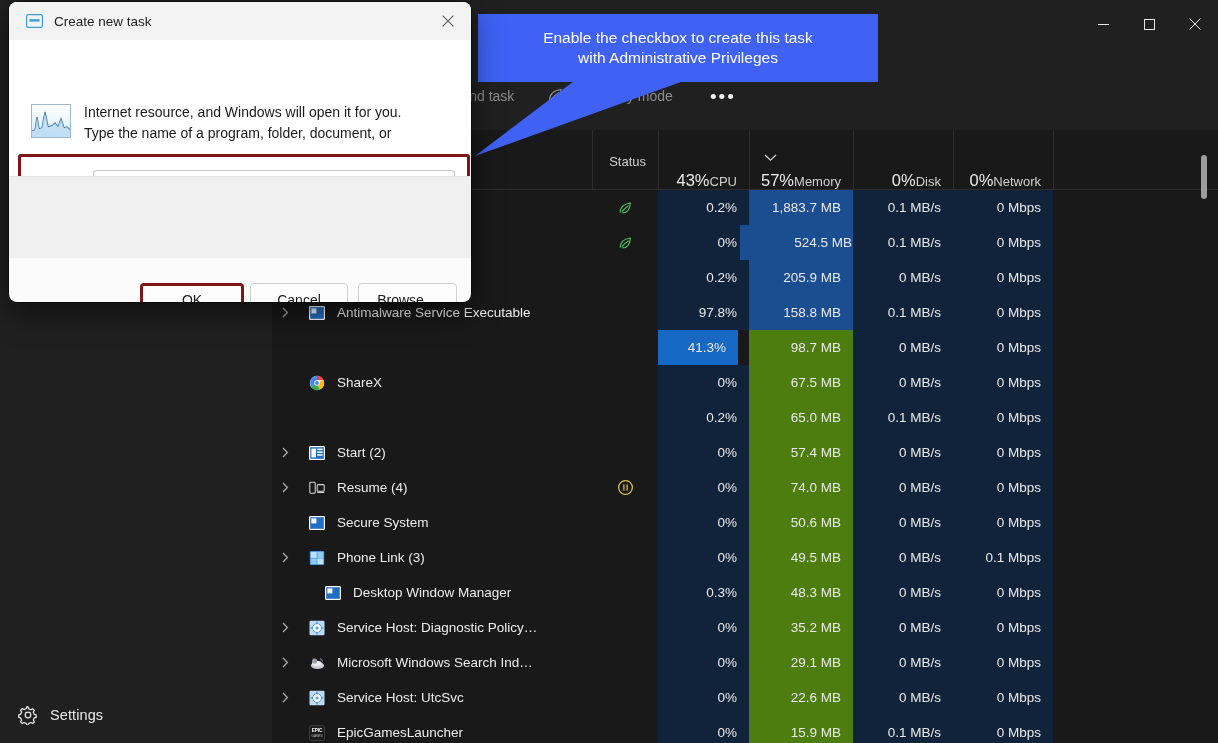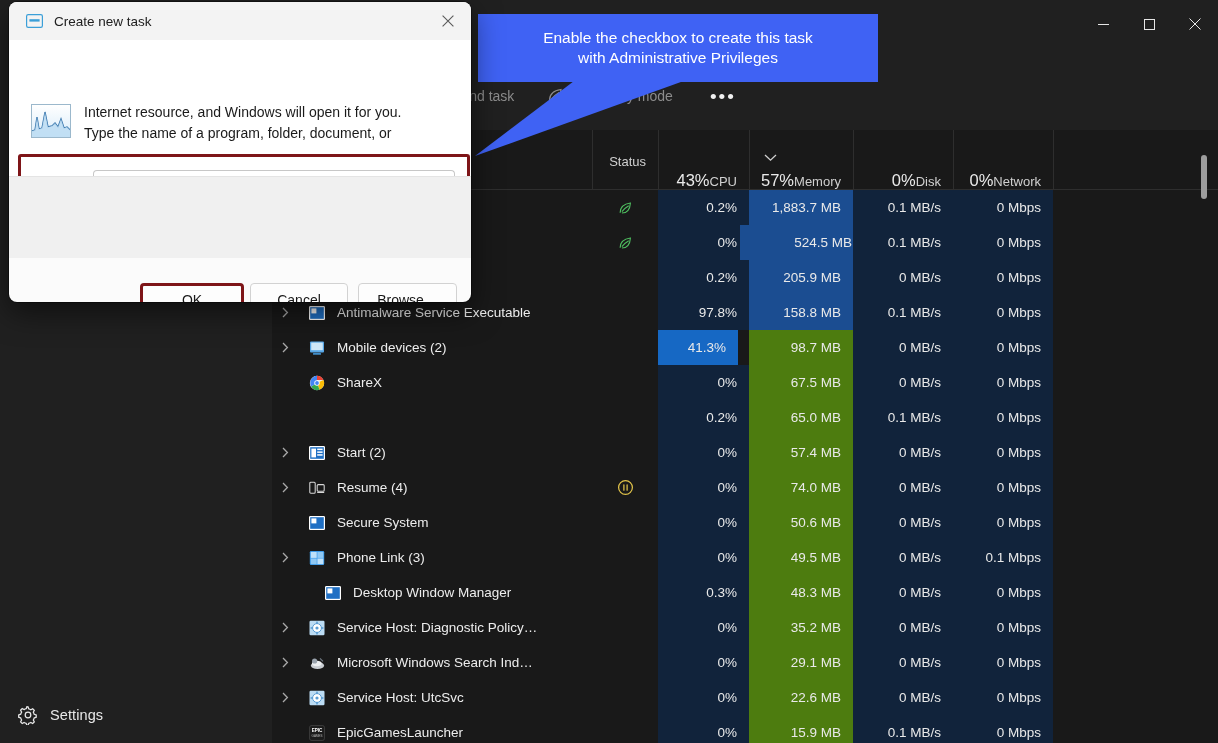--- a/index.html
+++ b/index.html
@@ -396,36 +396,20 @@
               </span>
               <span class="pname" style="margin-left:7px;">Antimalware Service Executable</span>
             </div>
             <div class="cell center" style="left: 320px; width: 66px;"></div>
             <div class="cell num c-cpu" style="left: 386px; width: 91px;">97.8%</div>
             <div class="cell num c-mem hot" style="left: 477px; width: 104px;">158.8 MB</div>
             <div class="cell num c-disk" style="left: 581px; width: 100px;">0.1 MB/s</div>
             <div class="cell num c-net" style="left: 681px; width: 100px;">0 Mbps</div>
           </div>
           <div class="row">
-            <div class="cell name" style="left: 0px; width: 320px;">
-              <span class="chev">
-                <svg width="7" height="11" viewBox="0 0 7 11" fill="none" stroke="#a9a9a9" stroke-width="1.3">
-                  <path d="M1 1l4.4 4.5L1 10"></path>
-                </svg>
-              </span>
-              <span class="chev" style="width:6px;flex:0 0 6px;"></span>
-              <span class="pico">
-                <svg class="gico" viewBox="0 0 16 16">
-                  <rect x="1" y="1.5" width="14" height="11" rx="1" fill="#58a8e8"></rect>
-                  <rect x="2.2" y="2.6" width="11.6" height="7.6" fill="#cfe8f8"></rect>
-                  <rect x="4" y="13" width="8" height="1.8" rx=".6" fill="#3f8ecb"></rect>
-                </svg>
-              </span>
-              <span class="pname" style="margin-left:7px;">Mobile devices (2)</span>
-            </div>
             <div class="cell center" style="left: 320px; width: 66px;"></div>
             <div class="cell num c-cpu hot" style="left: 386px; width: 80px;">41.3%</div>
             <div class="cell num c-mem" style="left: 477px; width: 104px;">98.7 MB</div>
             <div class="cell num c-disk" style="left: 581px; width: 100px;">0 MB/s</div>
             <div class="cell num c-net" style="left: 681px; width: 100px;">0 Mbps</div>
           </div>
           <div class="row">
             <div class="cell name" style="left: 0px; width: 320px;">
               <span class="chev"></span>
               <span class="chev" style="width:6px;flex:0 0 6px;"></span>

